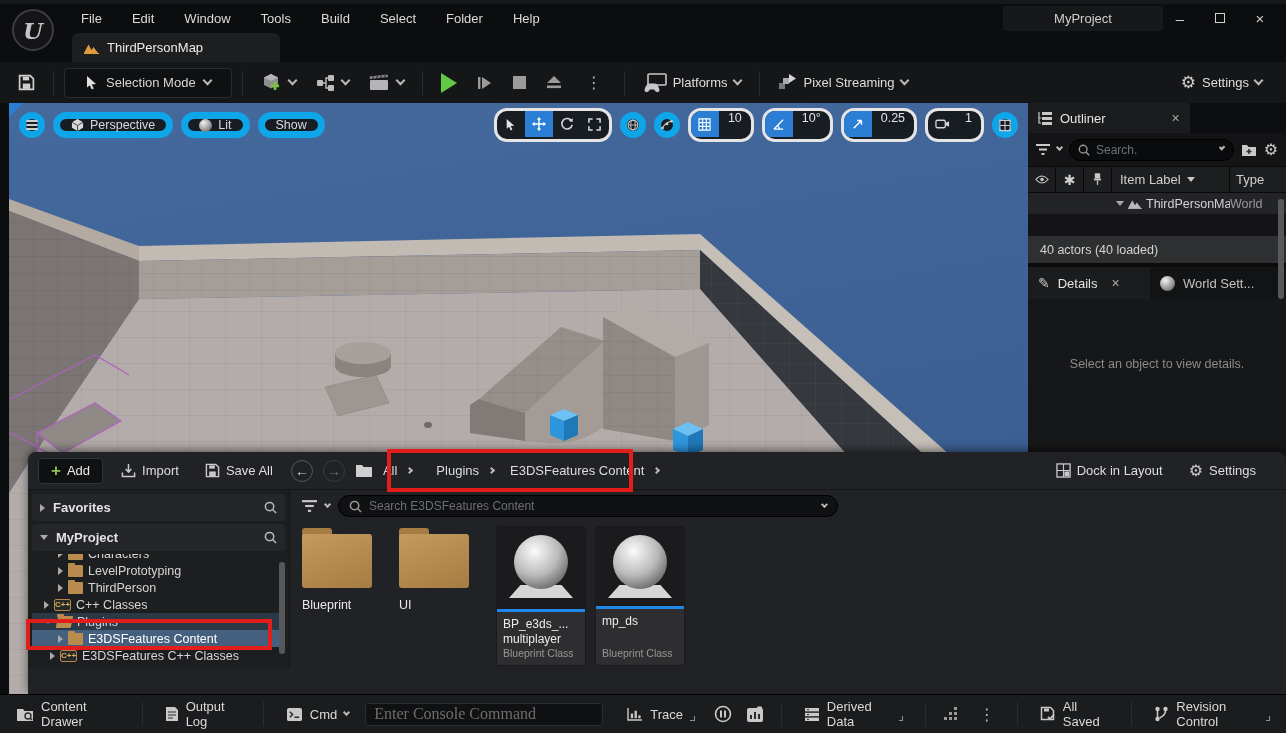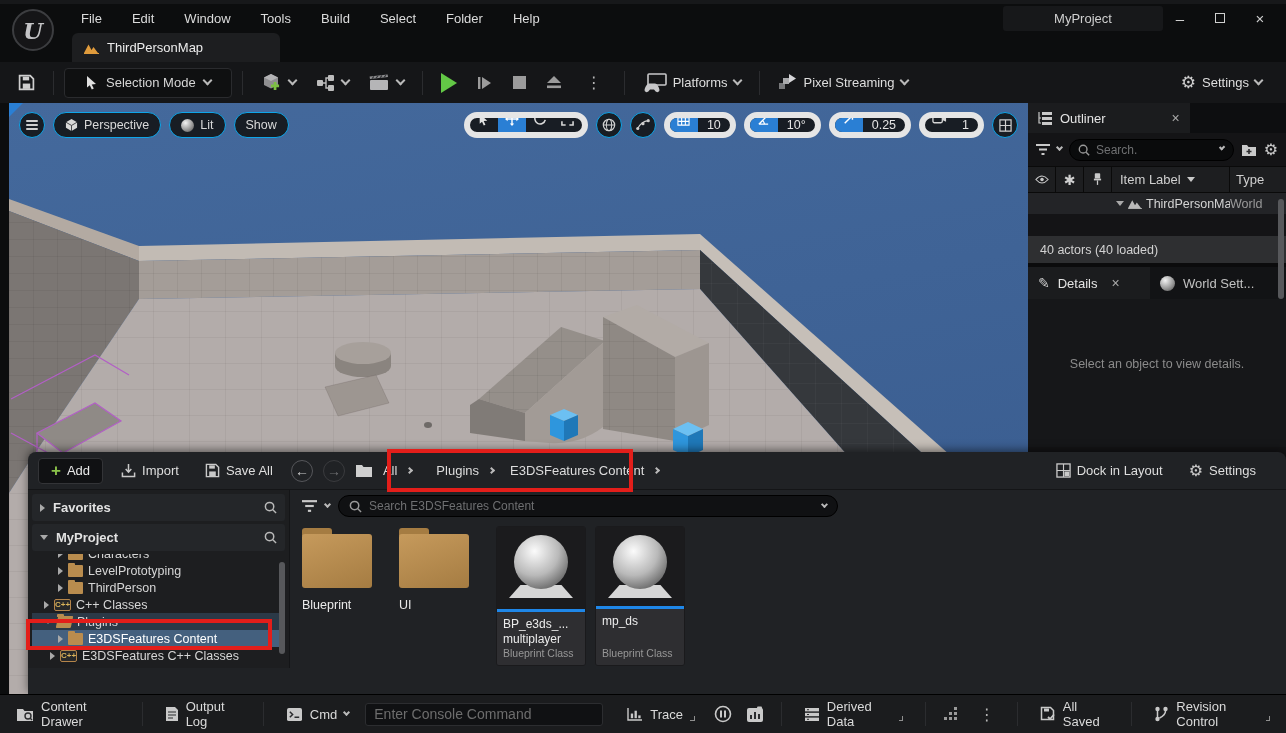--- a/index.html
+++ b/index.html
@@ -39,25 +39,25 @@
   .cv.r{transform:rotate(-45deg);margin-top:0}
   .cv.sm{width:5px;height:5px}
   .playtri{width:0;height:0;border-style:solid;border-width:10px 0 10px 16px;
     border-color:transparent transparent transparent #63c846}
   .stopsq{width:13px;height:13px;background:#9b9b9b}
   .kebab{color:#b5b5b5;font-size:16px;letter-spacing:0;padding:0 4px}
 
   
   .viewport{left:9px;top:103px;width:1019px;height:591px;background:#3c5f92;overflow:hidden}
   .vptb{left:0;top:8px;width:100%;height:28px;display:flex;align-items:center;padding:0 10px;gap:8px;position:absolute}
-  .pill{height:26px;border-radius:13px;background:rgba(21,23,26,.92);border:1px solid #0ea5e9;
+  .pill{height:26px;border-radius:13px;background:rgba(21,23,26,.92);border:7px solid #0ea5e9;
     display:flex;align-items:center;gap:6px;padding:0 11px;color:#d9d9d9;font-size:12.5px}
   .pill.ic{width:26px;padding:0;justify-content:center}
-  .seg{height:26px;border-radius:13px;background:rgba(21,23,26,.92);border:6px solid #e5e5e5;
-    display:flex;align-items:flex-end;overflow:hidden}
+  .seg{height:34px;border-radius:13px;background:rgba(21,23,26,.92);border:3px solid #e5e5e5;
+    display:flex;align-items:flex-start;overflow:hidden}
   .seg .s{width:28px;height:26px;display:flex;align-items:center;justify-content:center}
   .seg .s.on{background:#2a7fd4}
   .seg .val{padding:0 9px;font-size:12.5px;color:#e3e3e3}
   .litball{width:13px;height:13px;border-radius:50%;background:radial-gradient(circle at 35% 30%,#f2f2f2,#9a9a9a 55%,#4a4a4a)}
   .ham{display:inline-block;width:12px}
   .ham i{display:block;height:2px;background:#cfcfcf;margin:2px 0;border-radius:1px}
 
   
   .rpanel{left:1028px;top:103px;width:258px;height:591px;background:#141416}
   .ptabbar{height:30px;background:#0d0e10;display:flex}
@@ -137,21 +137,21 @@
   .dfoot{position:absolute;left:262px;right:0;bottom:0;height:26px;background:#232527;
     display:flex;align-items:center;padding:0 12px;color:#cfcfcf;font-size:12.5px;border-top:1px solid #141517}
 
   
   .statusbar{left:0;top:694px;width:1286px;height:39px;background:#1b1c1e;z-index:6;
     border-top:1px solid #000;display:flex;align-items:center;padding:0 8px;gap:8px}
   .sbtn{display:flex;align-items:center;gap:7px;color:#dadada;padding:0 8px;height:26px}
   .console{width:264px;height:23px;background:#101113;border:1px solid #2c2d30;border-radius:3px;
     display:flex;align-items:center;padding:0 8px}
   .console input{background:none;border:none;outline:none;width:100%;
-    font-family:Liberation Sans, sans-serif;font-size:14px;color:#9a9a9a}
+    font-family:Liberation Serif, serif;font-size:16px;color:#9a9a9a}
   .console input::placeholder{color:#6d6d6d}
   .ddmark{width:5px;height:5px;border-right:1.5px solid #8f8f8f;border-bottom:1.5px solid #8f8f8f;
     align-self:flex-end;margin-bottom:6px}
 
   
   .redbox{position:absolute;border:4px solid #e31e1a;z-index:9;pointer-events:none}
 
   .ic{display:inline-flex;align-items:center;justify-content:center}
   svg{display:block}
 </style>

